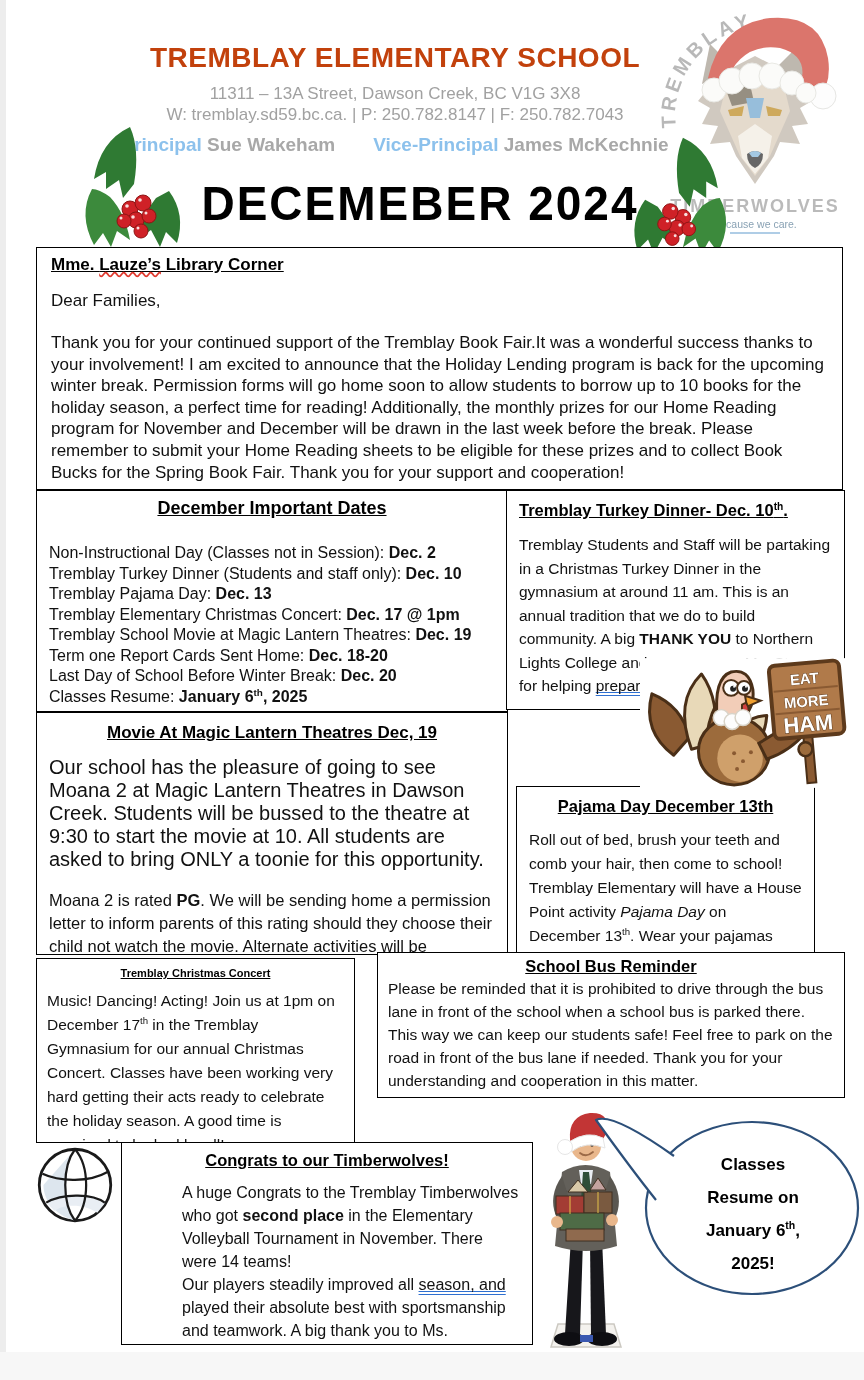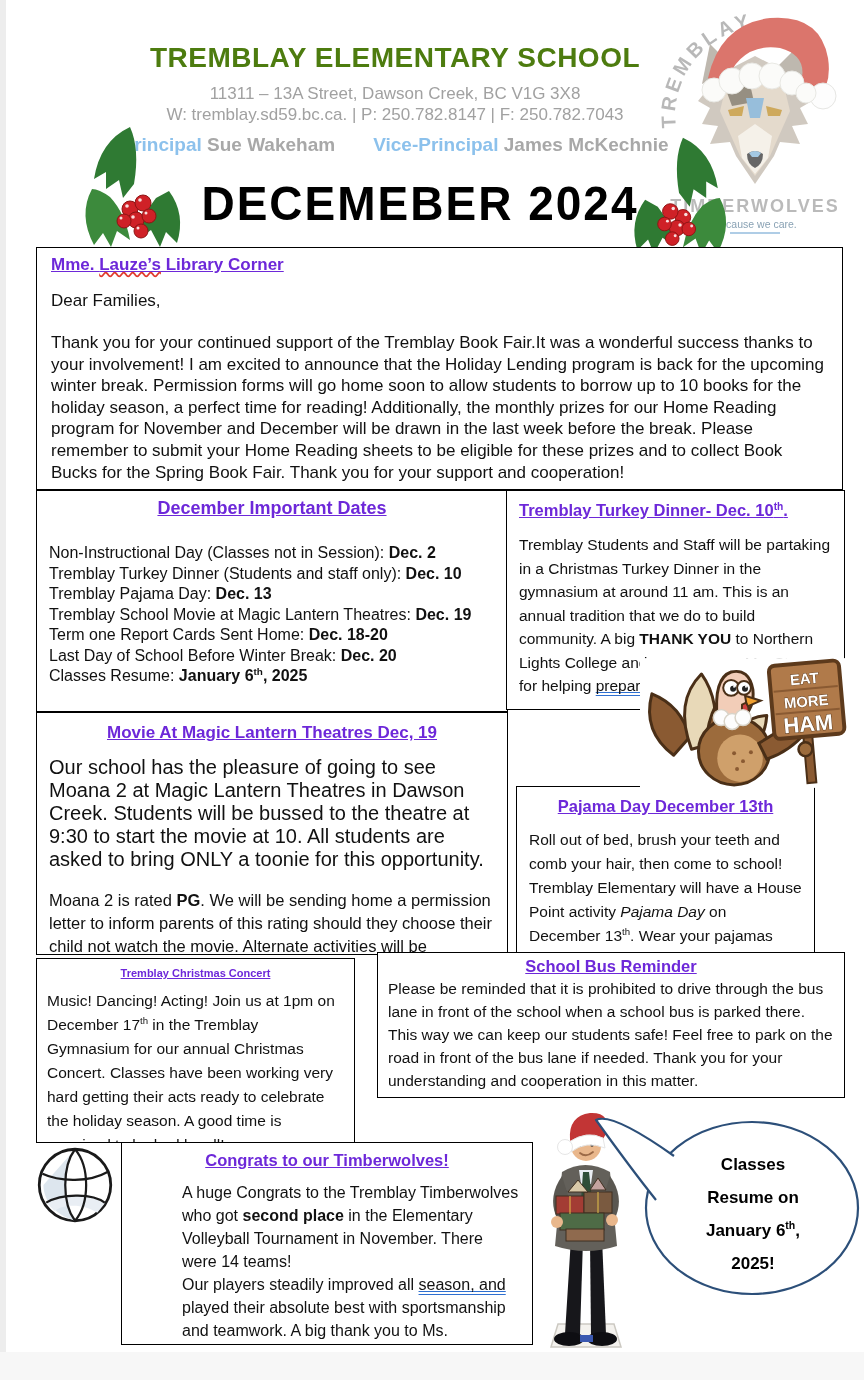--- a/index.html
+++ b/index.html
@@ -2,31 +2,31 @@
 <html><head>
 <meta charset="utf-8">
 <style>
   html,body{margin:0;padding:0;background:#fff;}
   .page{position:relative;width:864px;height:1380px;background:#fff;
         font-family:"Liberation Sans",sans-serif;color:#111;overflow:hidden;}
   .edge-left{position:absolute;left:0;top:0;width:6px;height:1380px;background:#ededed;}
   .edge-bottom{position:absolute;left:0;top:1352px;width:864px;height:28px;background:#f7f7f7;}
   .abs{position:absolute;}
   .hdr-center{position:absolute;left:50px;width:690px;text-align:center;}
-  .school-name{top:42px;font-size:28px;font-weight:700;letter-spacing:.5px;color:#4d7c0f;}
+  .school-name{top:42px;font-size:28px;font-weight:700;letter-spacing:.5px;color:#c2410c;}
   .addr{top:84px;font-size:17px;color:#a1a1a1;}
   .contact{top:105px;font-size:17px;color:#a1a1a1;}
   .staff{top:134px;font-size:19px;font-weight:700;color:#a8a8a8;}
   .staff .blue{color:#8cc1ec;}
   .staff .pair{white-space:nowrap;}
   .staff .gap{display:inline-block;width:38px;}
   .month{position:absolute;left:170px;top:176px;width:500px;text-align:center;
          font-size:46px;font-weight:800;letter-spacing:2px;color:#000;transform:scaleY(1.04);}
   .box{position:absolute;border:1.5px solid #000;background:#fff;box-sizing:border-box;overflow:hidden;}
-  .h{font-weight:700;text-decoration:underline;color:#6d28d9;}
+  .h{font-weight:700;text-decoration:underline;color:#000000;}
   .center{text-align:center;}
   .b{font-weight:700;}
   .i{font-style:italic;}
   .u-wavy-red{text-decoration:underline wavy #e03a2f;text-decoration-skip-ink:none;}
   .u-blue{text-decoration:underline double #2e6fd0;text-decoration-skip-ink:none;}
   sup{font-size:.62em;vertical-align:super;line-height:0;}
   .rich{white-space:pre-wrap;}
   
   .box-library{left:36px;top:247px;width:807px;height:243px;padding:7px 14px;}
   .box-library .h3{font-size:17px;margin:0 0 16px 0;}
@@ -152,20 +152,21 @@
     <div class="greet">Dear Families,</div>
     <div class="body">Thank you for your continued support of the Tremblay Book Fair.It was a wonderful success thanks to your involvement! I am excited to announce that the Holiday Lending program is back for the upcoming winter break. Permission forms will go home soon to allow students to borrow up to 10 books for the holiday season, a perfect time for reading! Additionally, the monthly prizes for our Home Reading program for November and December will be drawn in the last week before the break. Please remember to submit your Home Reading sheets to be eligible for these prizes and to collect Book Bucks for the Spring Book Fair. Thank you for your support and cooperation!</div>
   </div>
 
   <div class="box box-dates">
     <h3 class="h h3 center">December Important Dates</h3>
     <div class="lines">
         <div><span>Non-Instructional Day (Classes not in Session): </span><span class="b">Dec. 2</span></div>
         <div><span>Tremblay Turkey Dinner (Students and staff only): </span><span class="b">Dec. 10</span></div>
         <div><span>Tremblay Pajama Day: </span><span class="b">Dec. 13</span></div>
+        <div><span>Tremblay Elementary Christmas Concert: </span><span class="b">Dec. 17 @ 1pm</span></div>
         <div><span>Tremblay School Movie at Magic Lantern Theatres: </span><span class="b">Dec. 19</span></div>
         <div><span>Term one Report Cards Sent Home: </span><span class="b">Dec. 18-20</span></div>
         <div><span>Last Day of School Before Winter Break: </span><span class="b">Dec. 20</span></div>
         <div><span>Classes Resume: </span><span class="b">January 6</span><sup class="b">th</sup><span class="b">, 2025</span></div>
       </div>
   </div>
 
   <div class="box box-turkey">
     <h3 class="h h3"><span>Tremblay Turkey Dinner- Dec. 10</span><sup>th</sup><span>.</span></h3>
     <div class="body rich"><span>Tremblay Students and Staff will be partaking in a Christmas Turkey Dinner in the gymnasium at around 11 am. This is an annual tradition that we do to build community. A big </span><span class="b">THANK YOU</span><span> to Northern Lights College and our very own Ms. Stevens for helping </span><span class="u-blue">preparing</span><span> the meal.</span></div>

